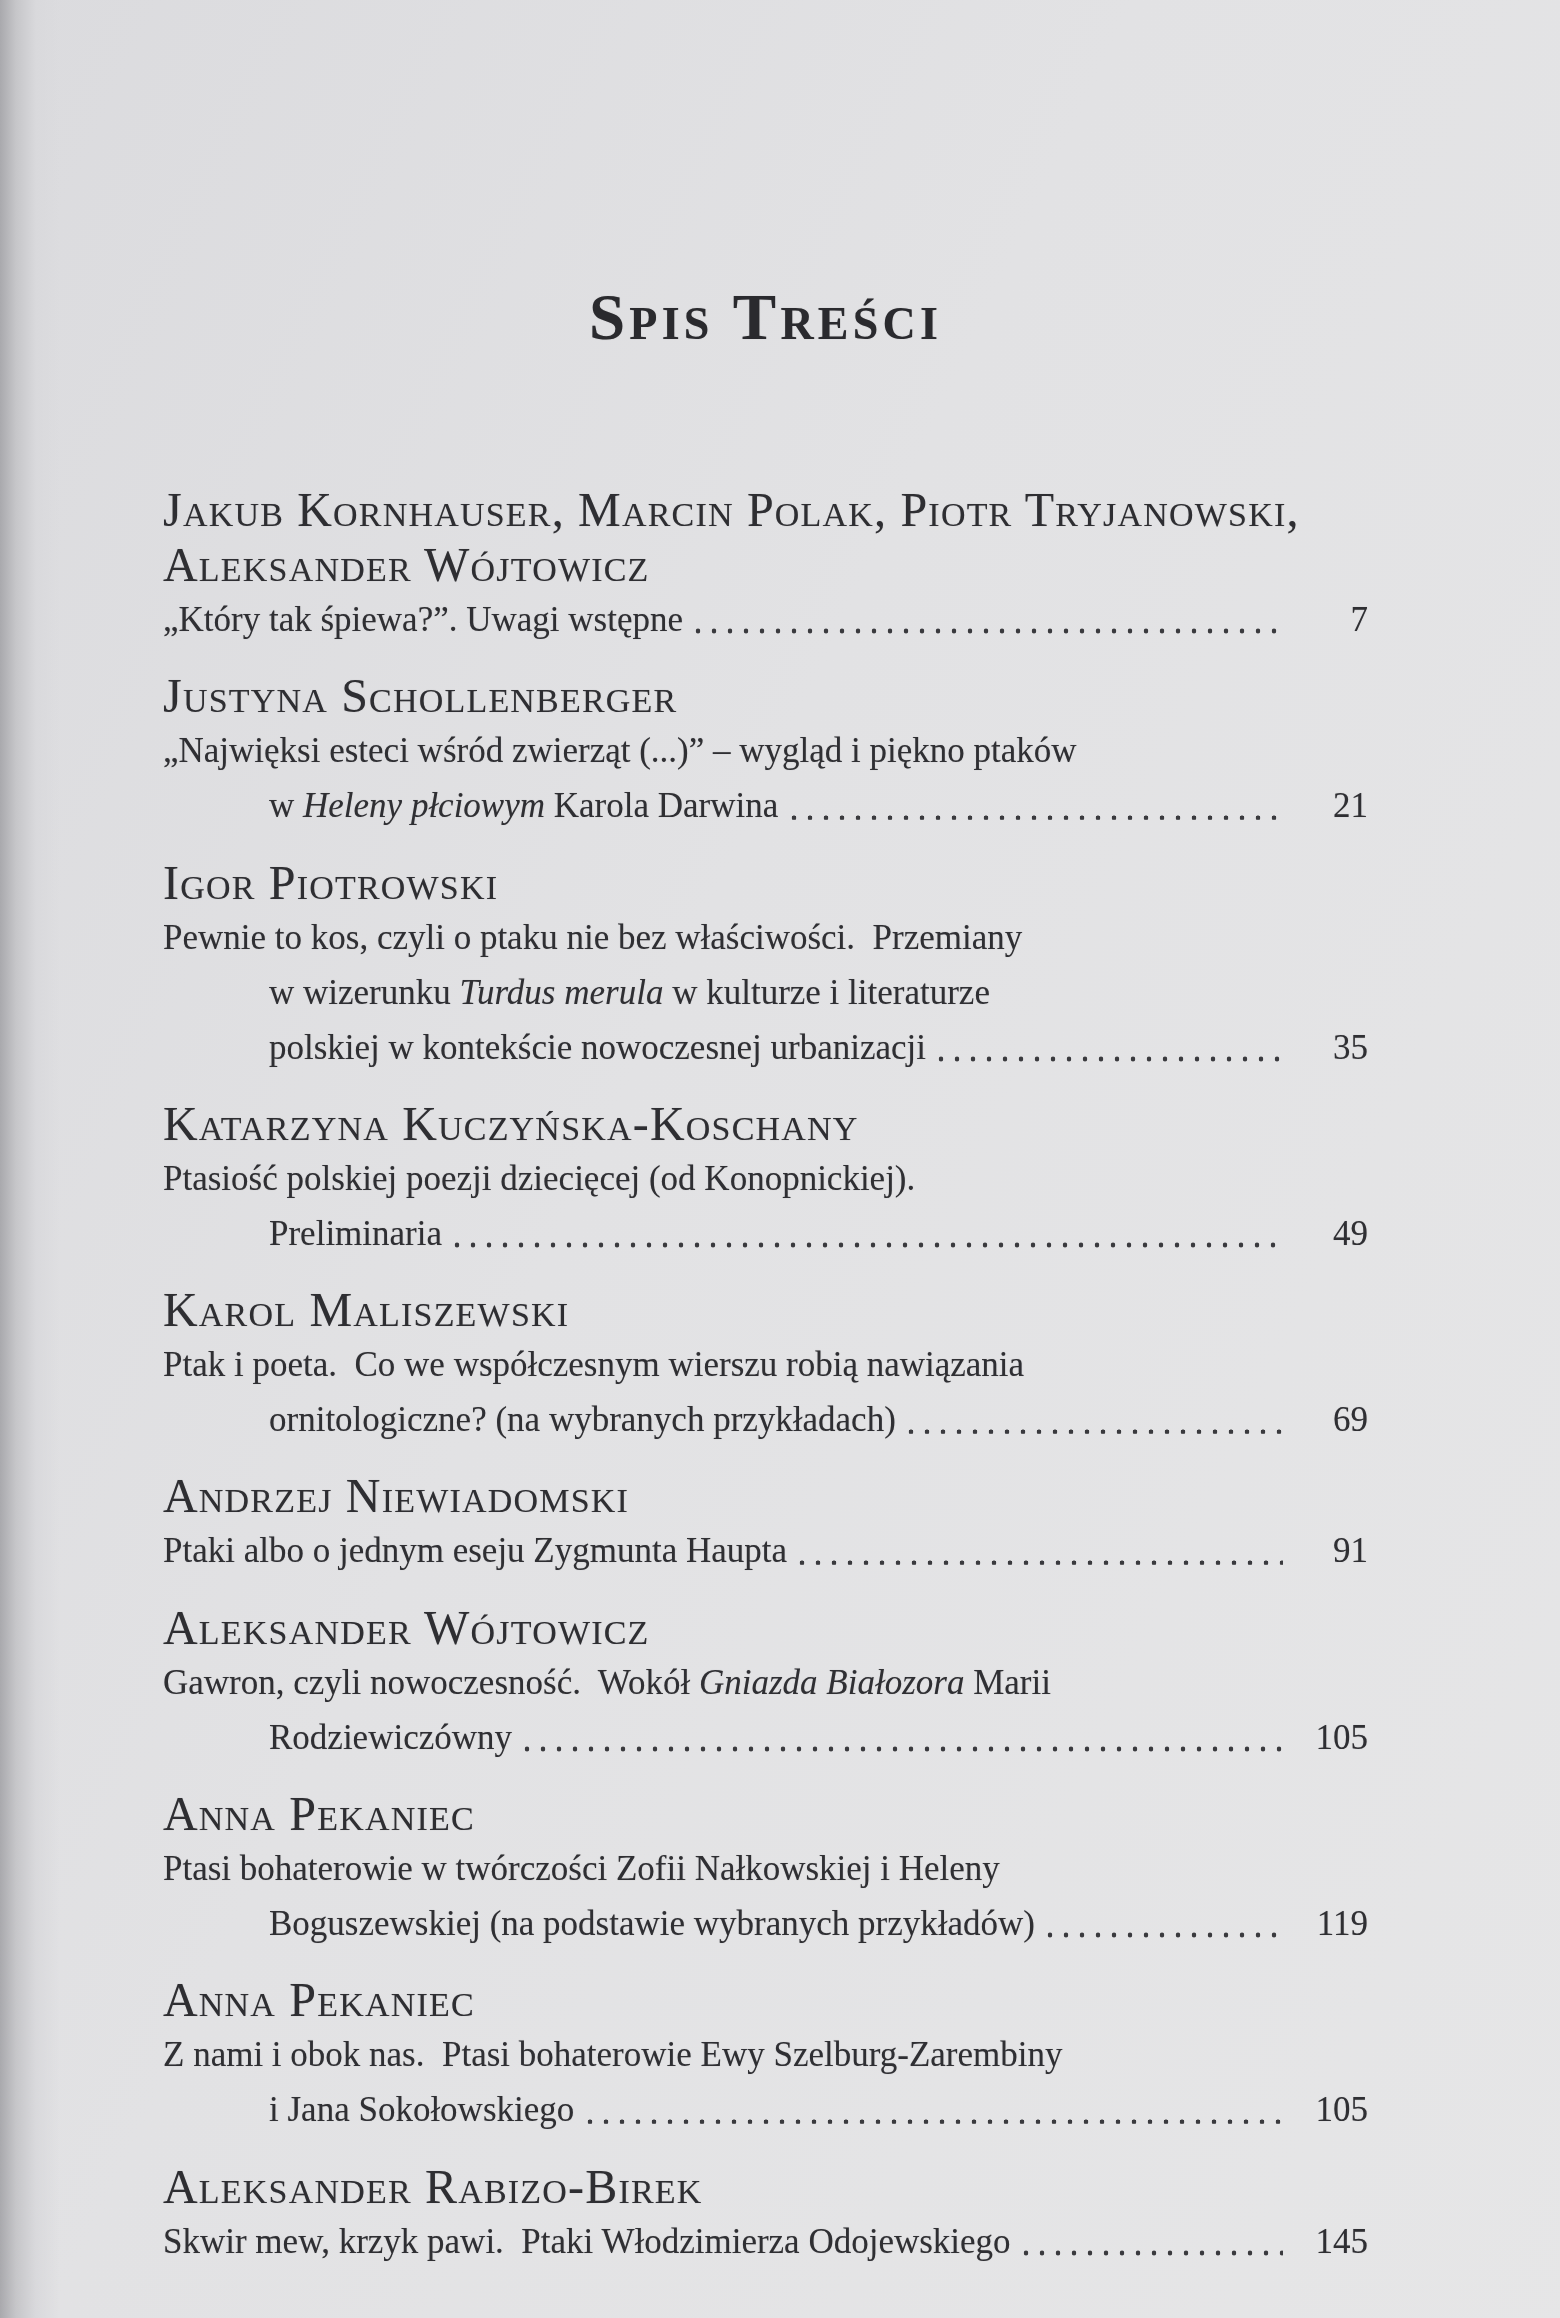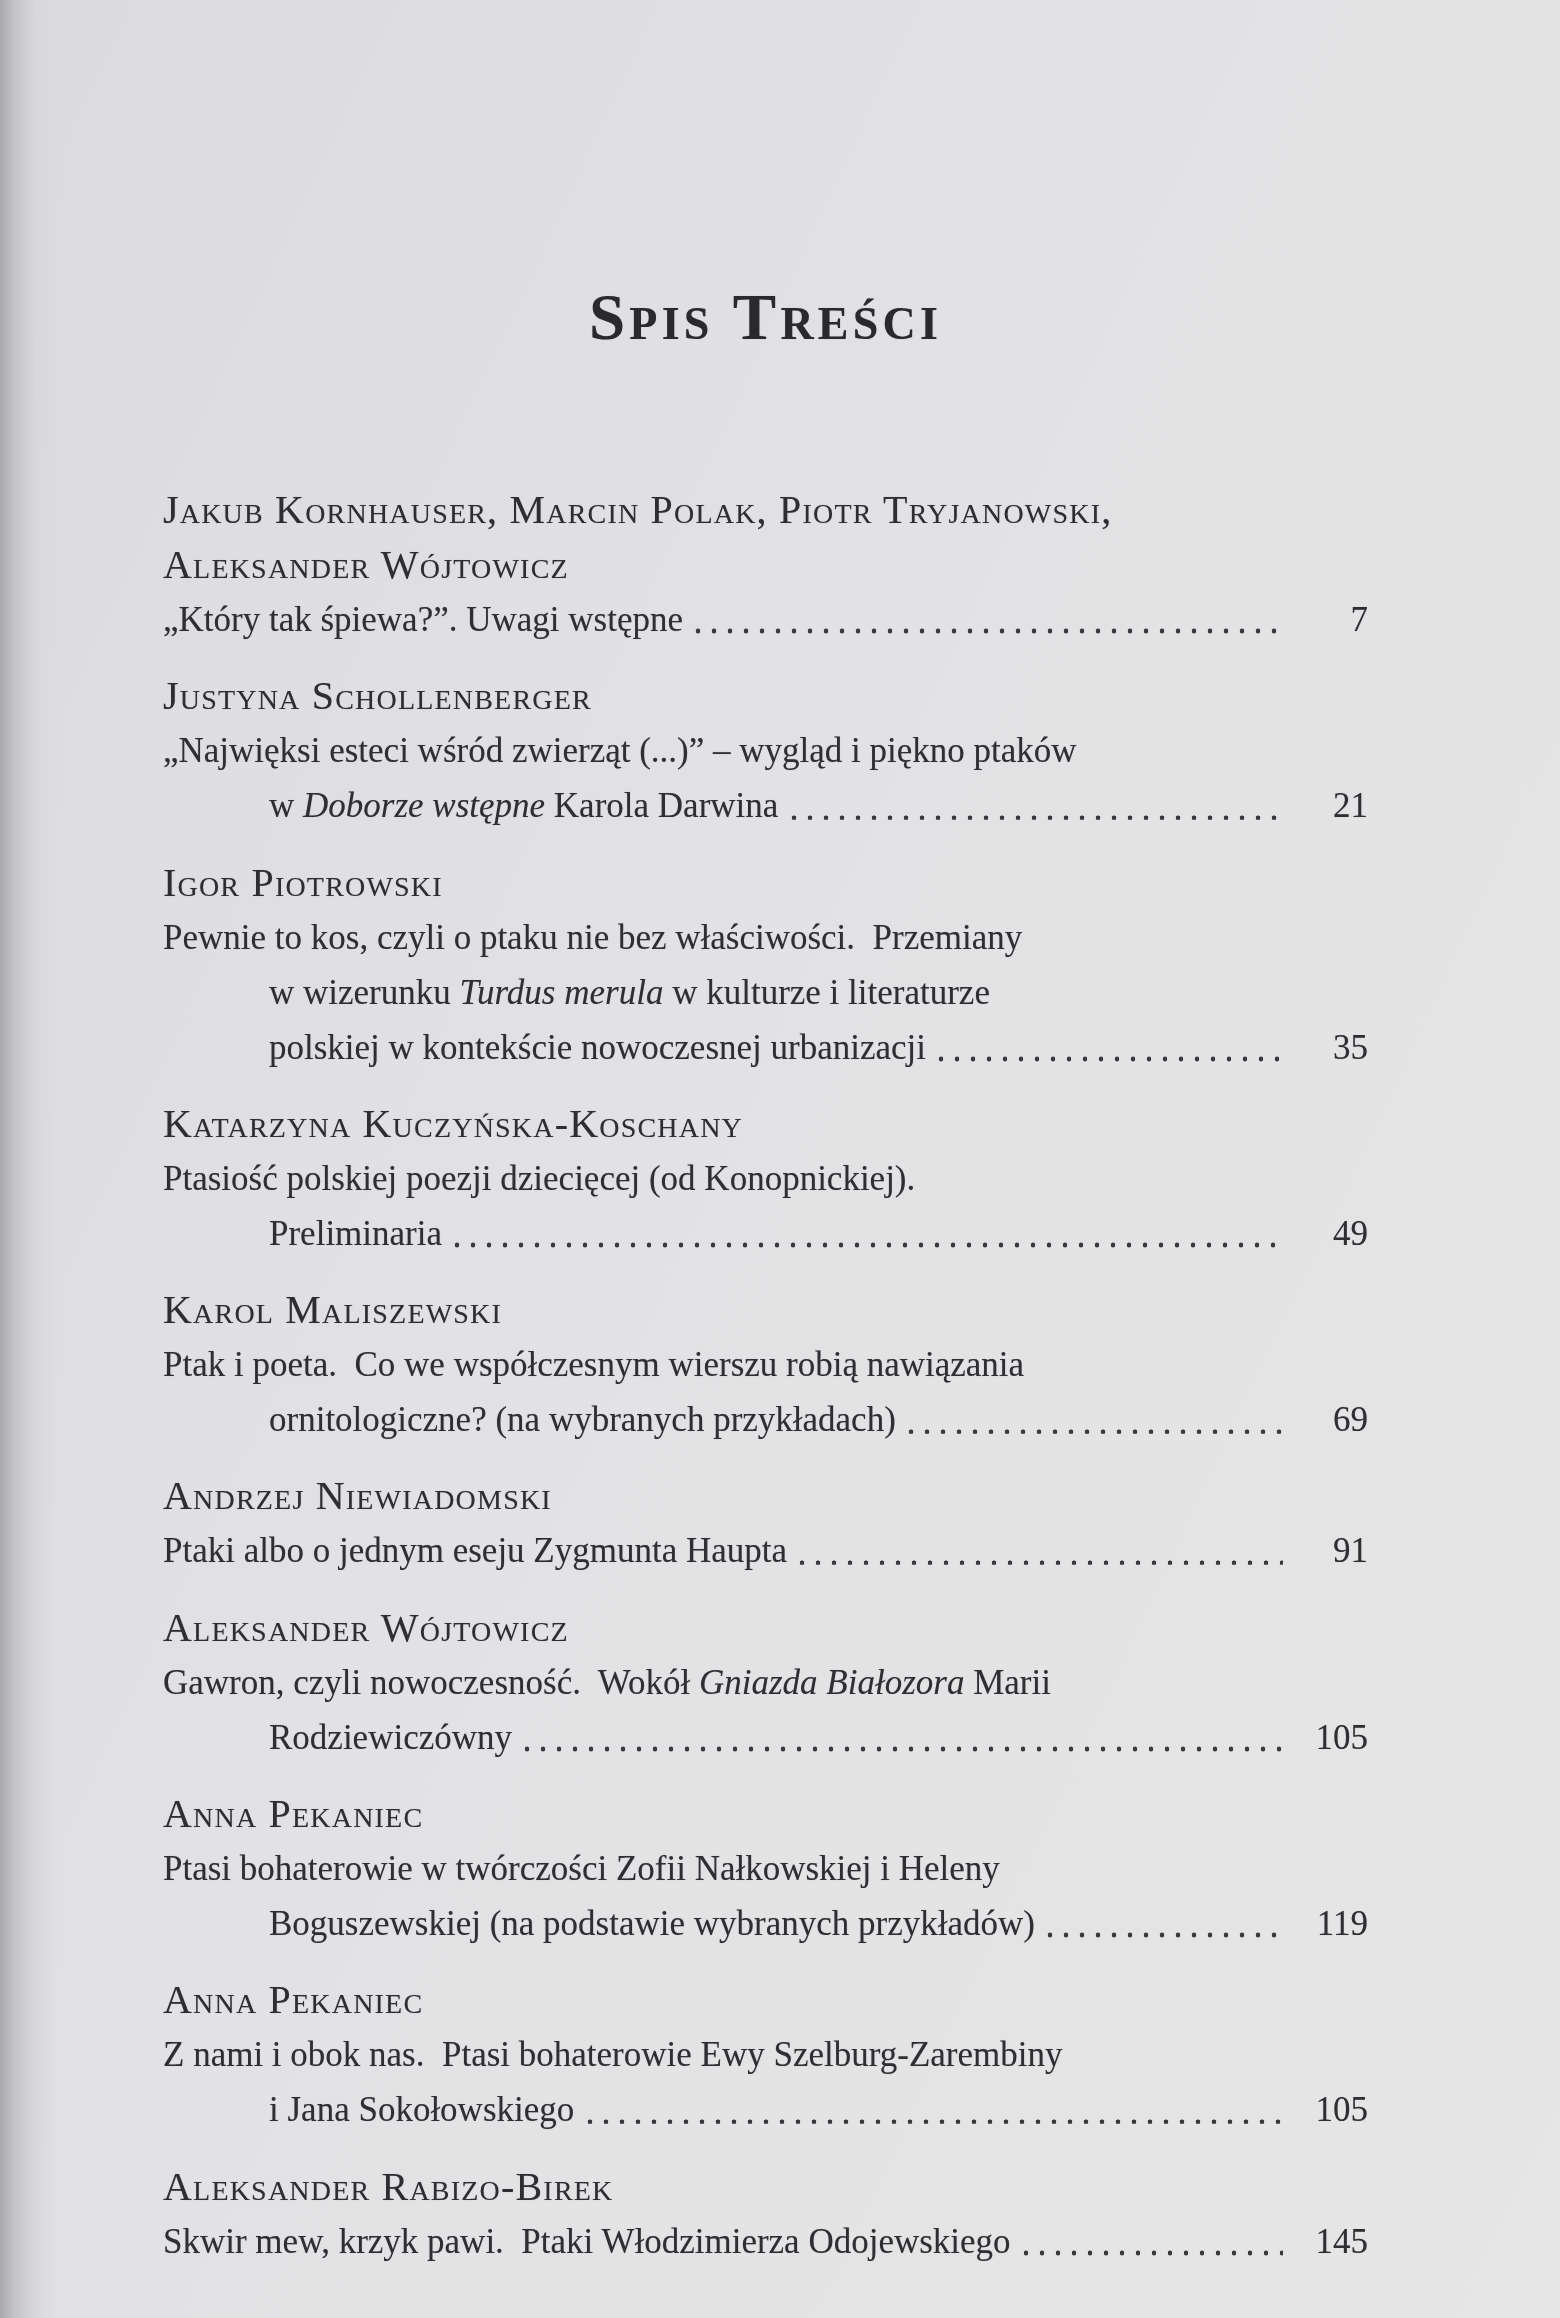--- a/index.html
+++ b/index.html
@@ -42,21 +42,21 @@
     color: #2a2a2e;
   }
   .entries {
     margin-top: 123px;
   }
   .entry {
     margin-bottom: 21.3px;
   }
   .author-line {
     font-variant: small-caps;
-    font-size: 40px;
+    font-size: 48px;
     line-height: 55px;
     letter-spacing: 1.2px;
     color: #2e2e32;
   }
   .title-line {
     display: flex;
     font-size: 35px;
     line-height: 55px;
     align-items: flex-end;
   }
@@ -105,21 +105,21 @@
             <span class="leader"></span>
             <span class="pg">7</span>
           </div>
         </section>
         <section class="entry">
           <div class="author-line">Justyna Schollenberger</div>
           <div class="title-line">
             <span class="txt"><span>„Najwięksi esteci wśród zwierząt (...)” – wygląd i piękno ptaków</span></span>
           </div>
           <div class="title-line indent">
-            <span class="txt"><span>w </span><span class="it">Doborze wstępne</span><span> Karola Darwina</span></span>
+            <span class="txt"><span>w </span><span class="it">Heleny płciowym</span><span> Karola Darwina</span></span>
             <span class="leader"></span>
             <span class="pg">21</span>
           </div>
         </section>
         <section class="entry">
           <div class="author-line">Igor Piotrowski</div>
           <div class="title-line">
             <span class="txt"><span>Pewnie to kos, czyli o ptaku nie bez właściwości.  Przemiany</span></span>
           </div>
           <div class="title-line indent">

